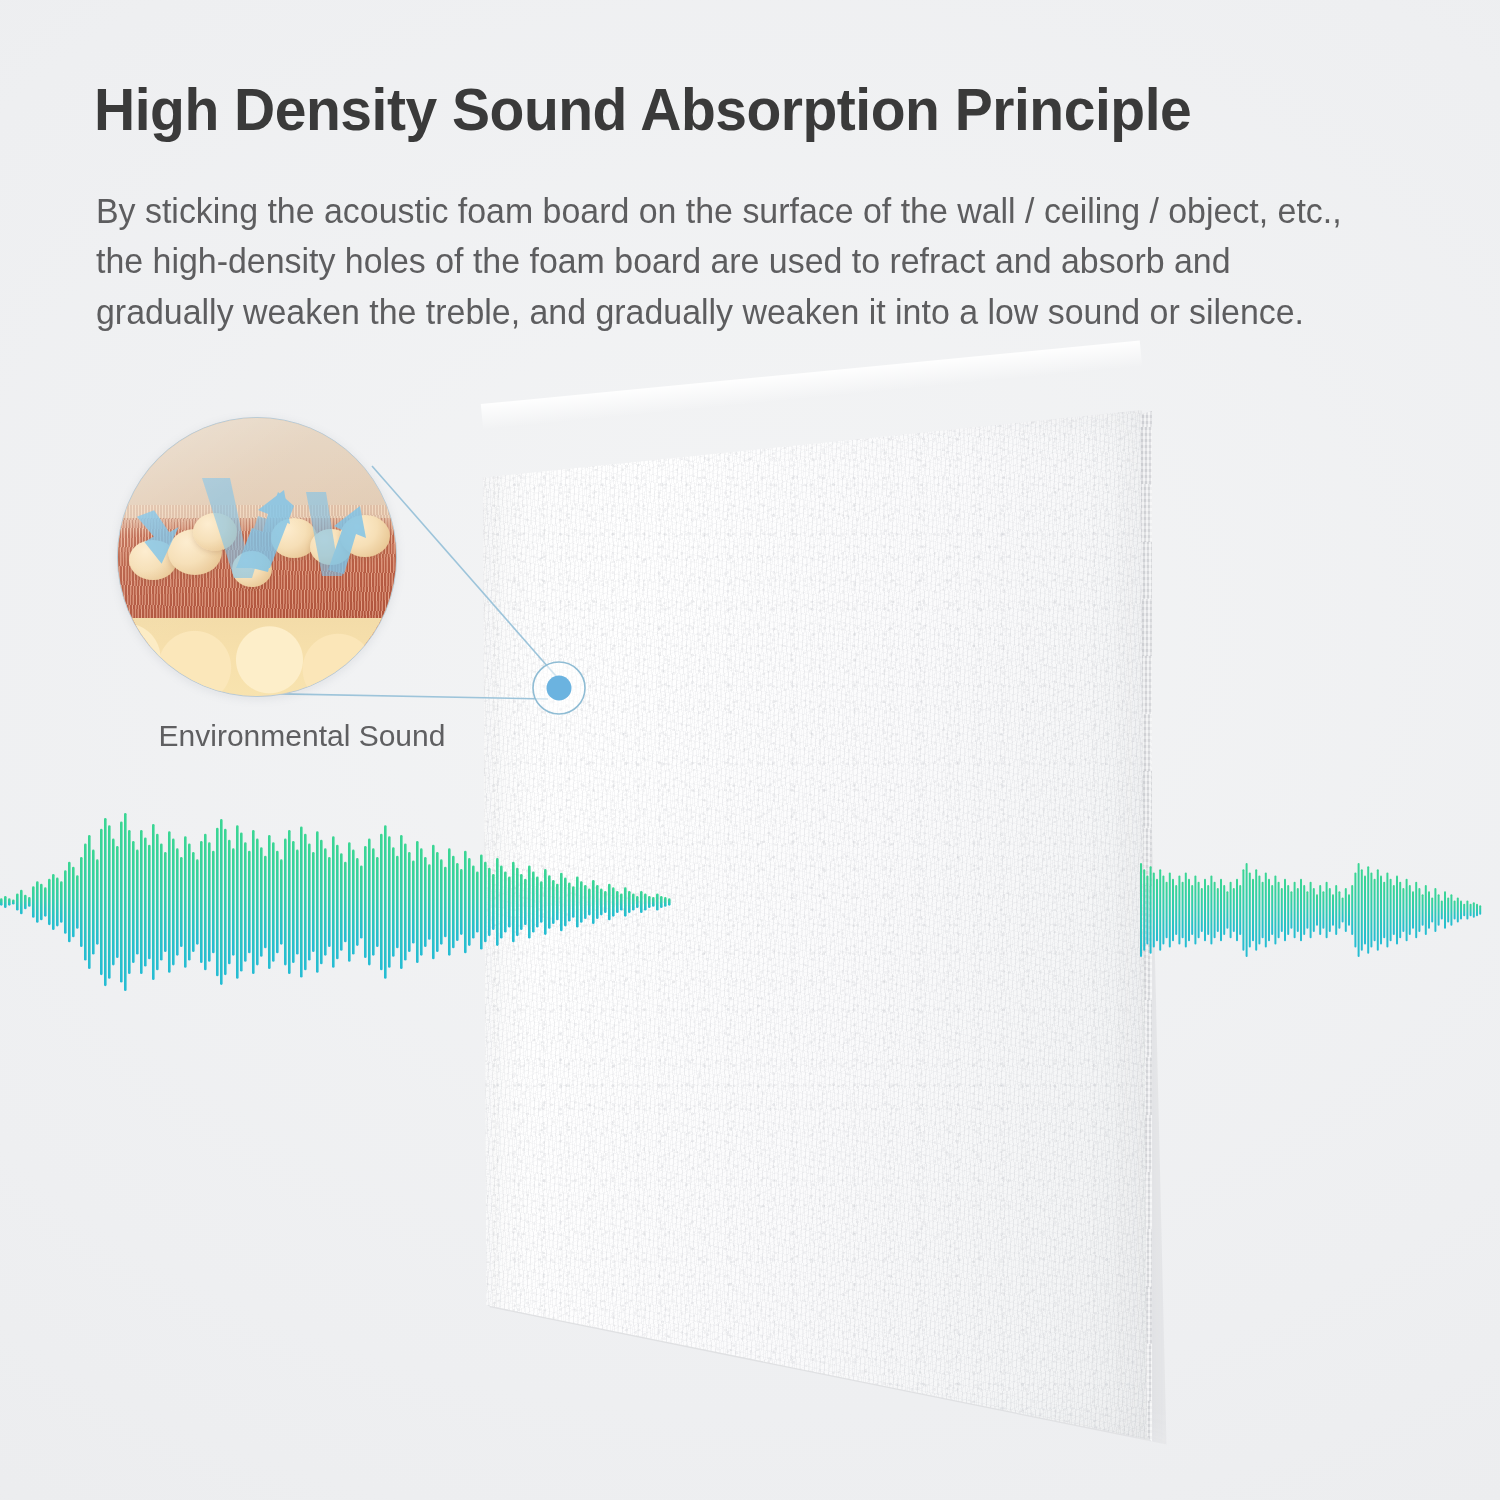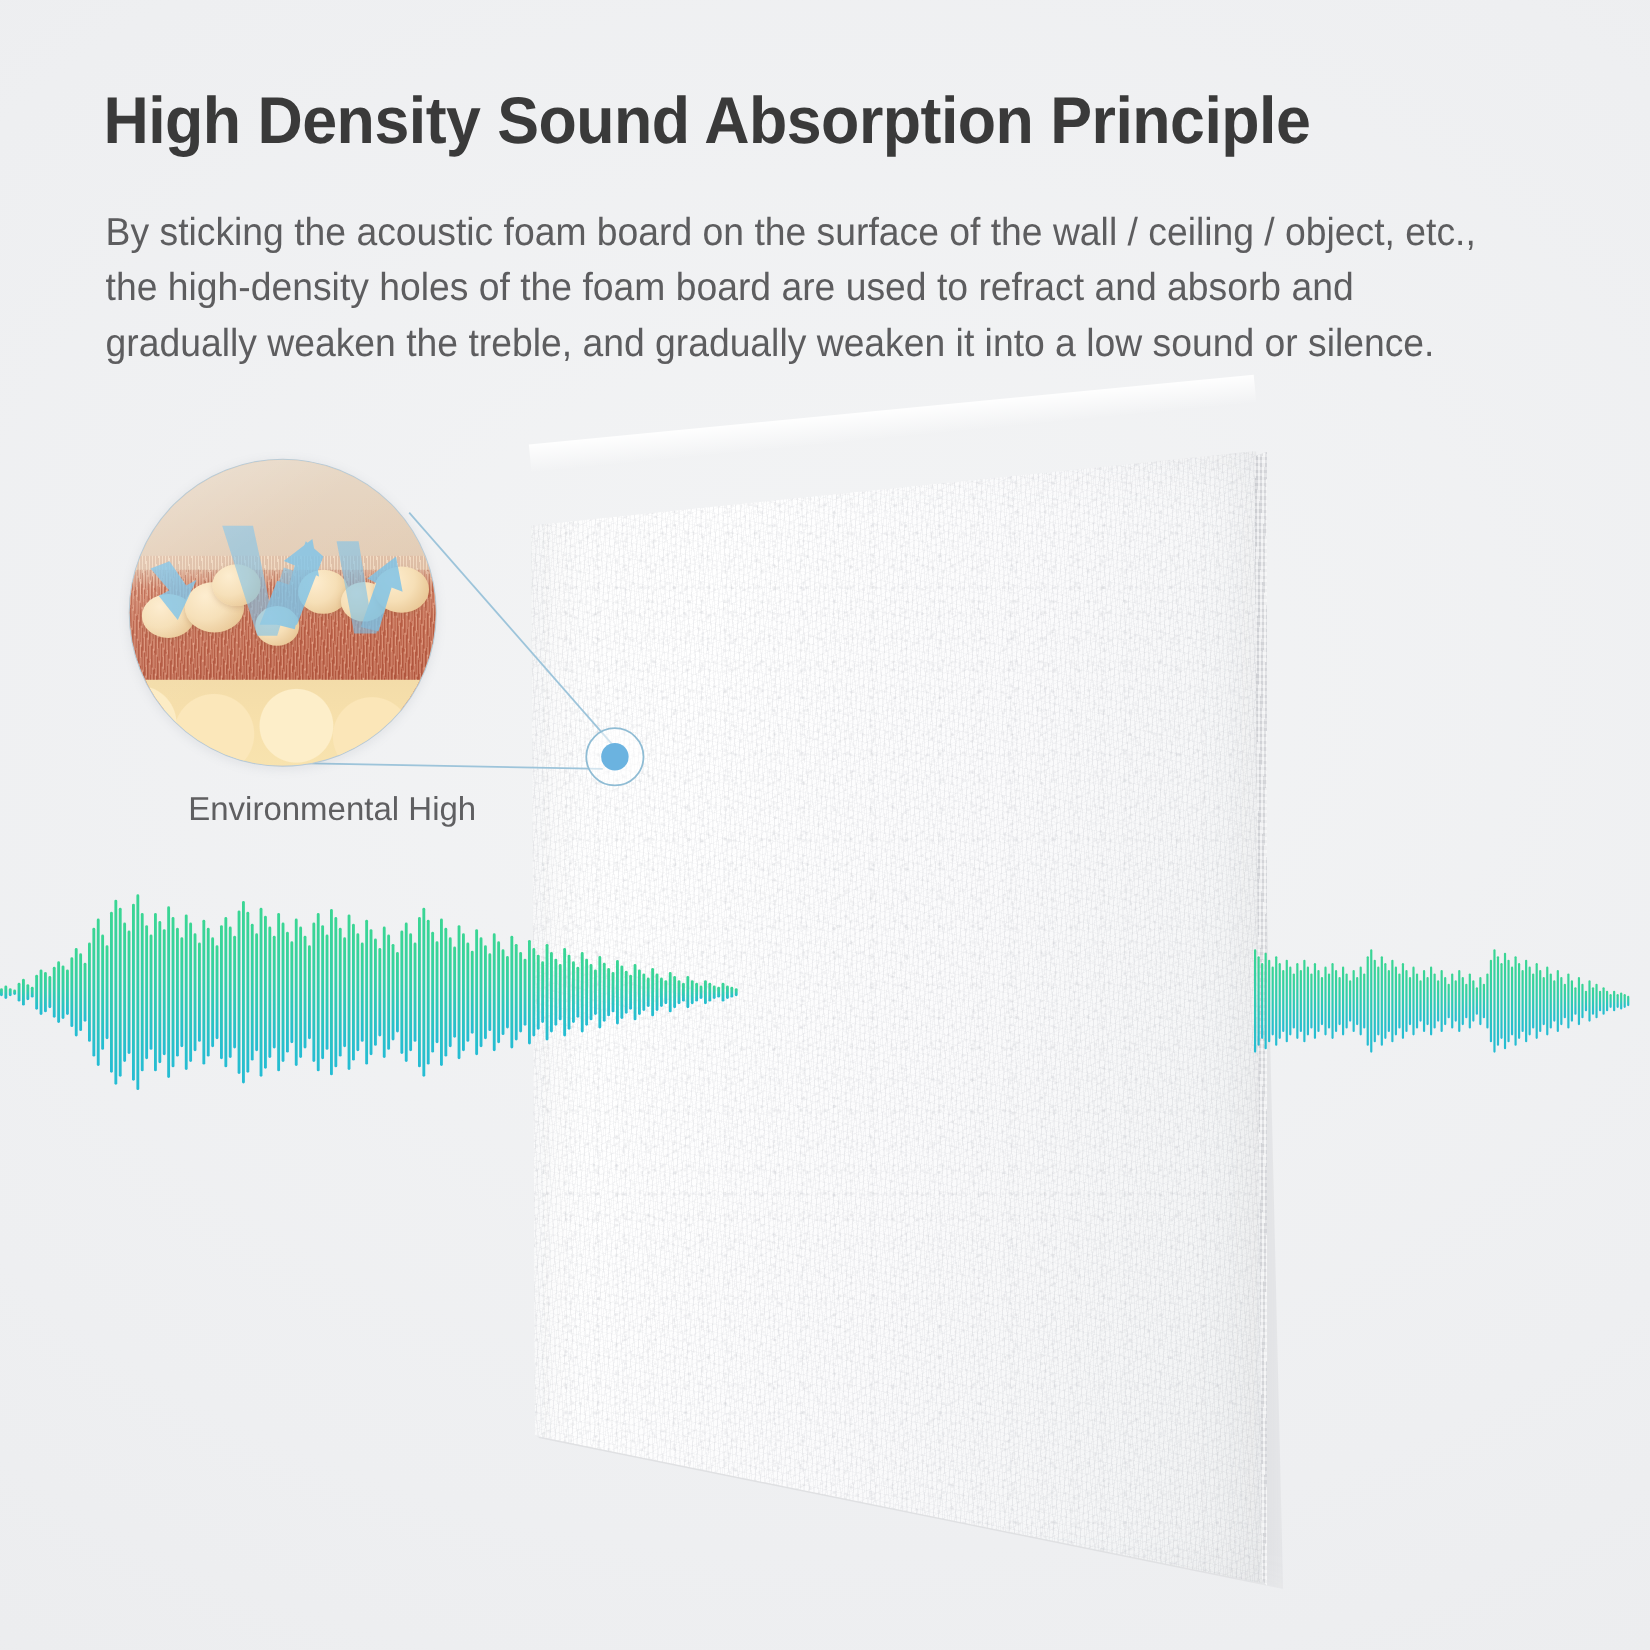--- a/index.html
+++ b/index.html
@@ -600,16 +600,16 @@
 
         <path d="M188 74 L208 74 L218 136 L228 104 L240 108 L224 158 L204 158 Z" opacity="0.75"></path>
         <path d="M210 152 L224 112 L216 108 L242 88 L248 120 L238 116 L226 156 Z"></path>
       </g>
     </svg>
 
     <div class="mg-gloss"></div>
   </div>
 
   <div class="caption">
-    <div>Environmental High</div>
+    <div>Environmental Sound</div>
   </div>
 
 </div>
 
 </body></html>

